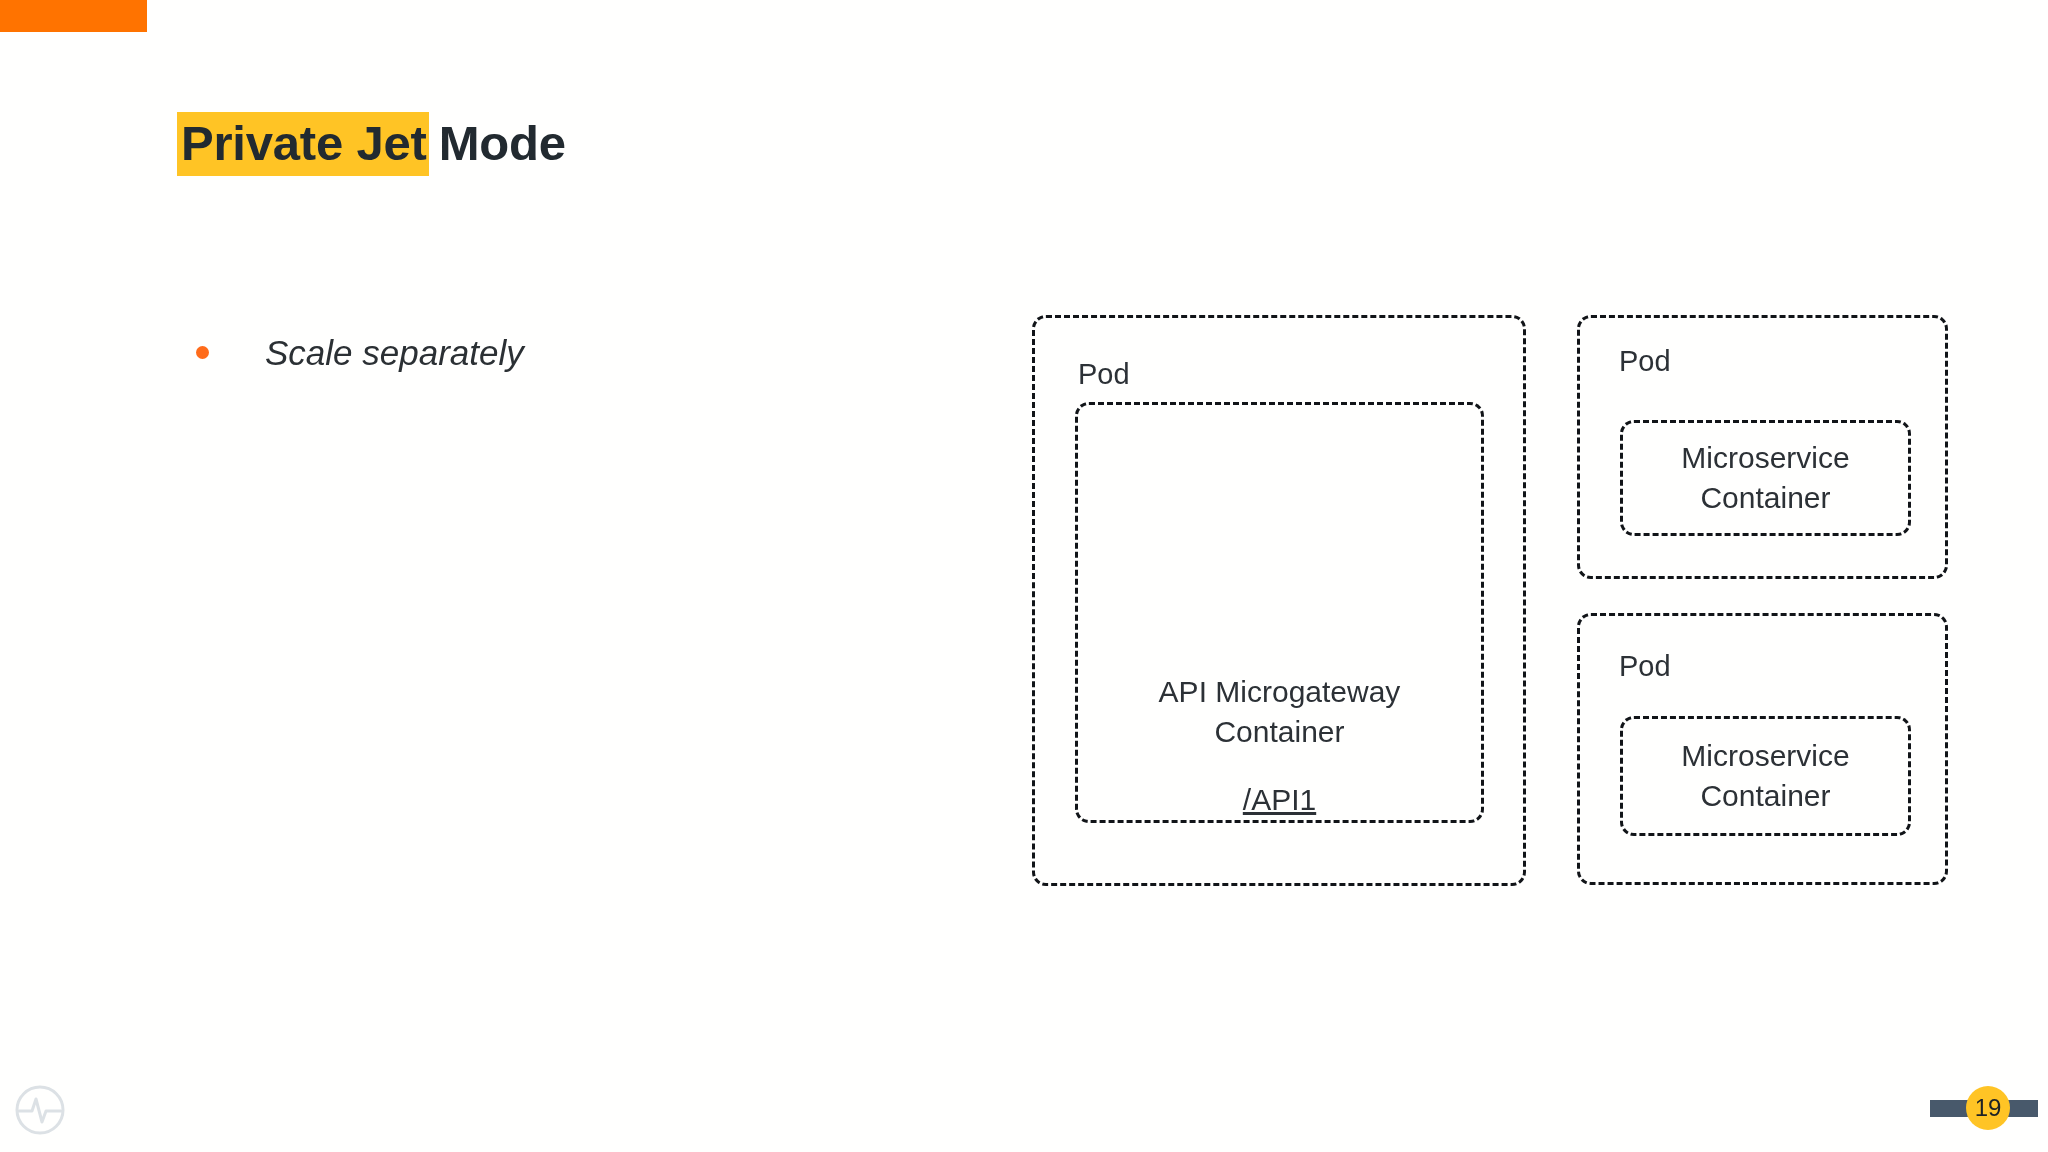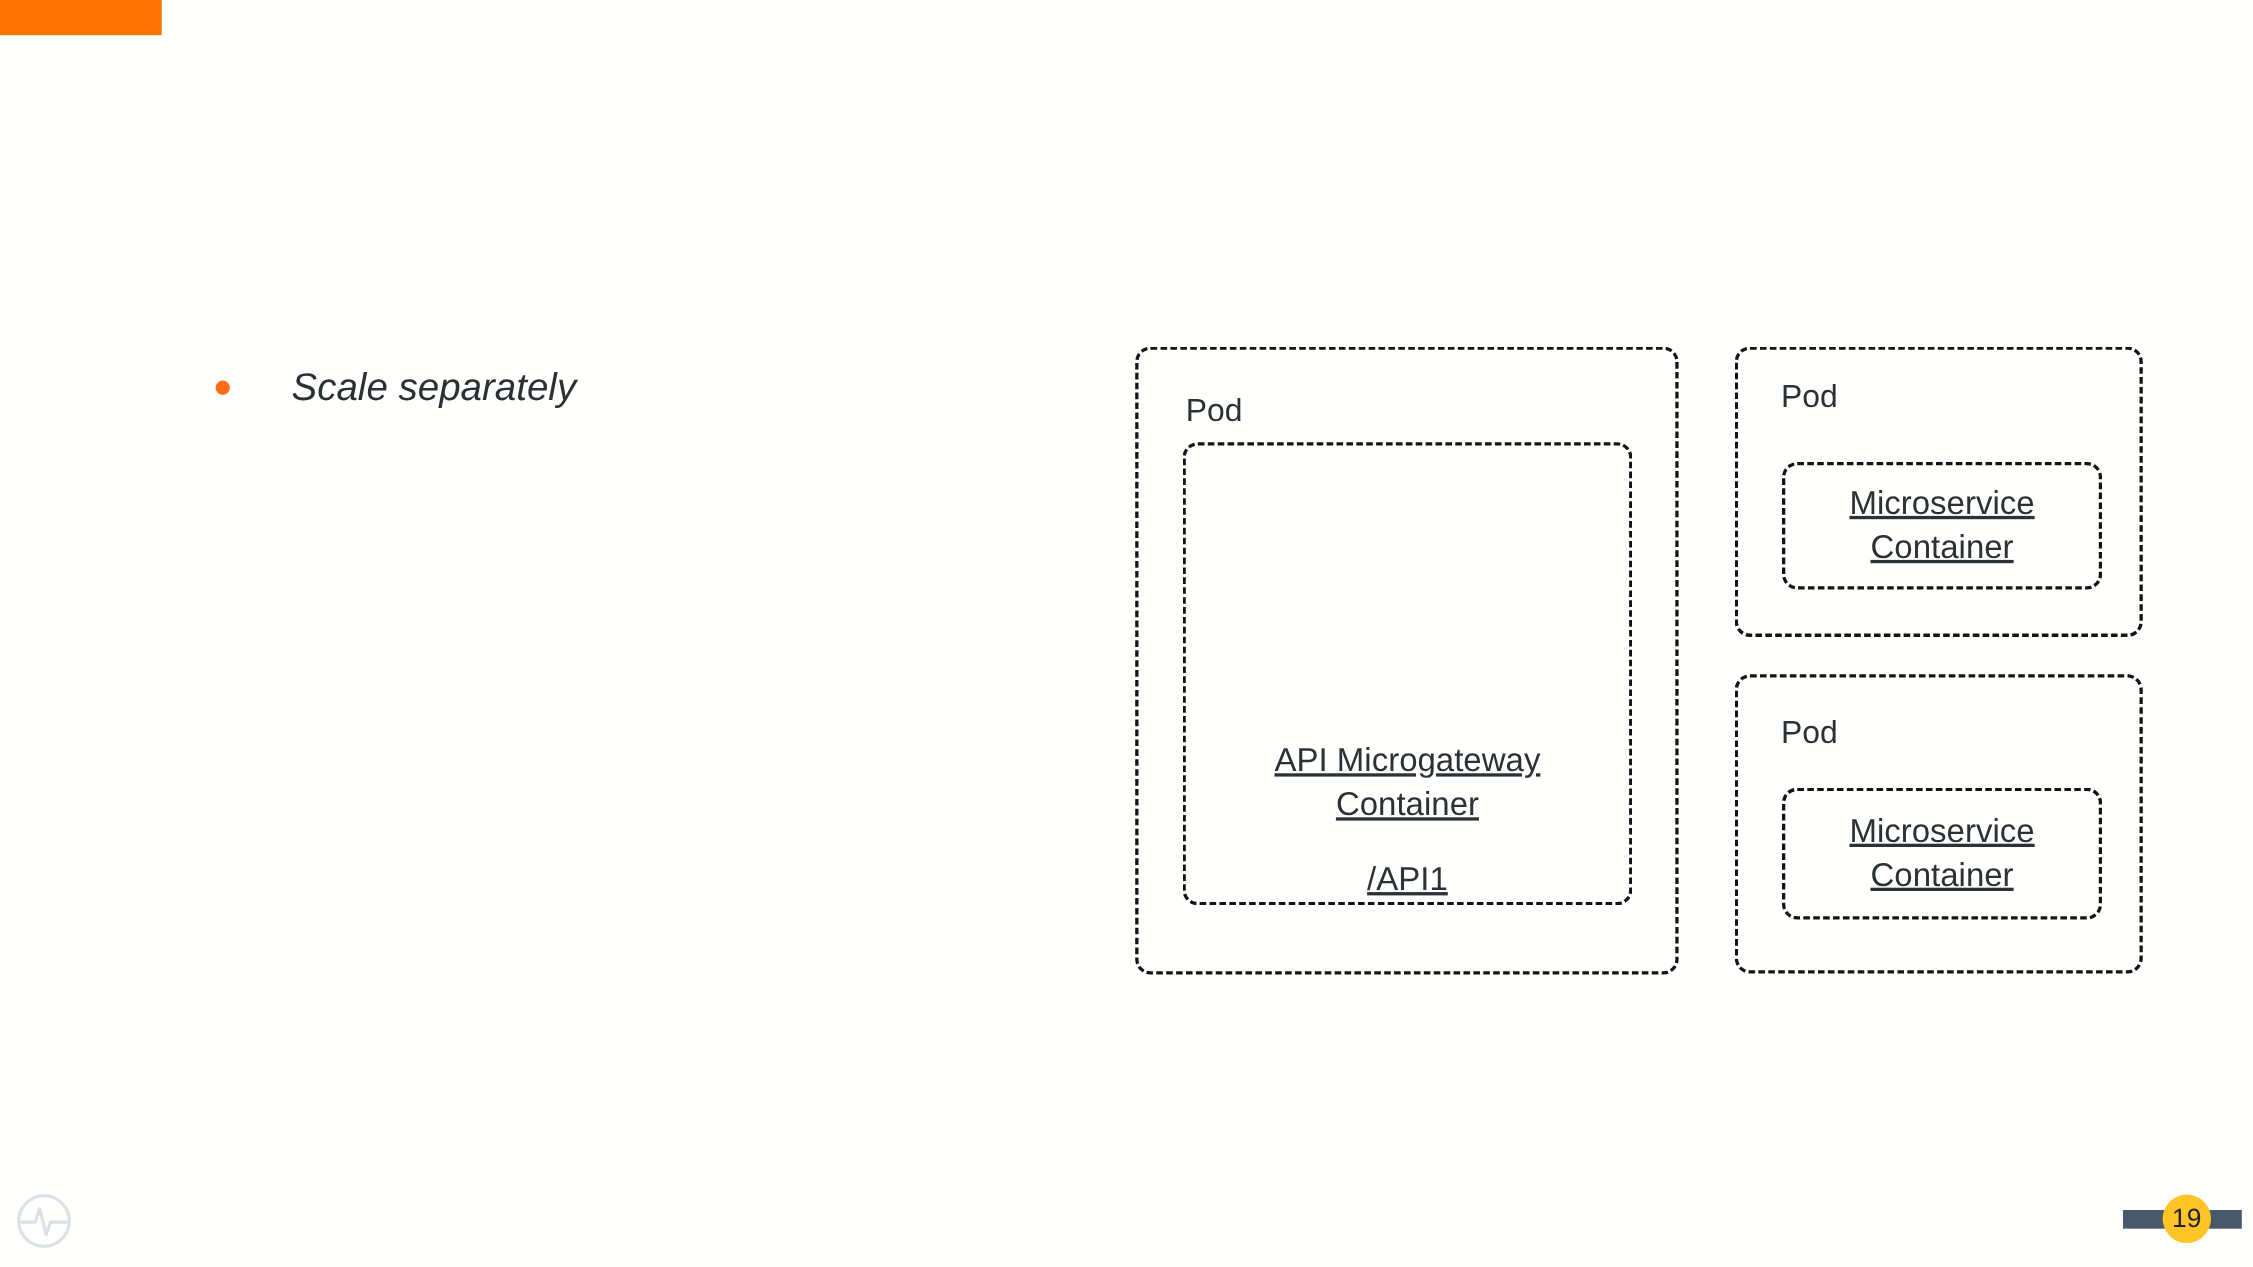--- a/index.html
+++ b/index.html
@@ -112,21 +112,20 @@
     flex-direction: column;
     align-items: center;
     justify-content: center;
     text-align: center;
   }
   .container-title {
     font-size: 30px;
     line-height: 1.33;
     color: #2C3136;
     white-space: pre-line;
-    text-decoration: underline;
   }
   .container-sub {
     font-size: 30px;
     line-height: 1.33;
     color: #2C3136;
     margin-top: 28px;
     text-decoration: underline;
   }
 
   
@@ -184,20 +183,23 @@
     color: #1D2226;
   }
 </style>
 </head>
 <body>
 
 <div id="slide">
 
   <div class="accent-bar"></div>
 
+  <div class="title">
+    <span class="hl">Private Jet</span><span class="plain">Mode</span>
+  </div>
 
   <div class="bullets">
     <div class="bullet-row">
       <span class="bullet-dot"></span>
       <span class="bullet-text">Scale separately</span>
     </div>
   </div>
 
   <div class="diagram">
 

